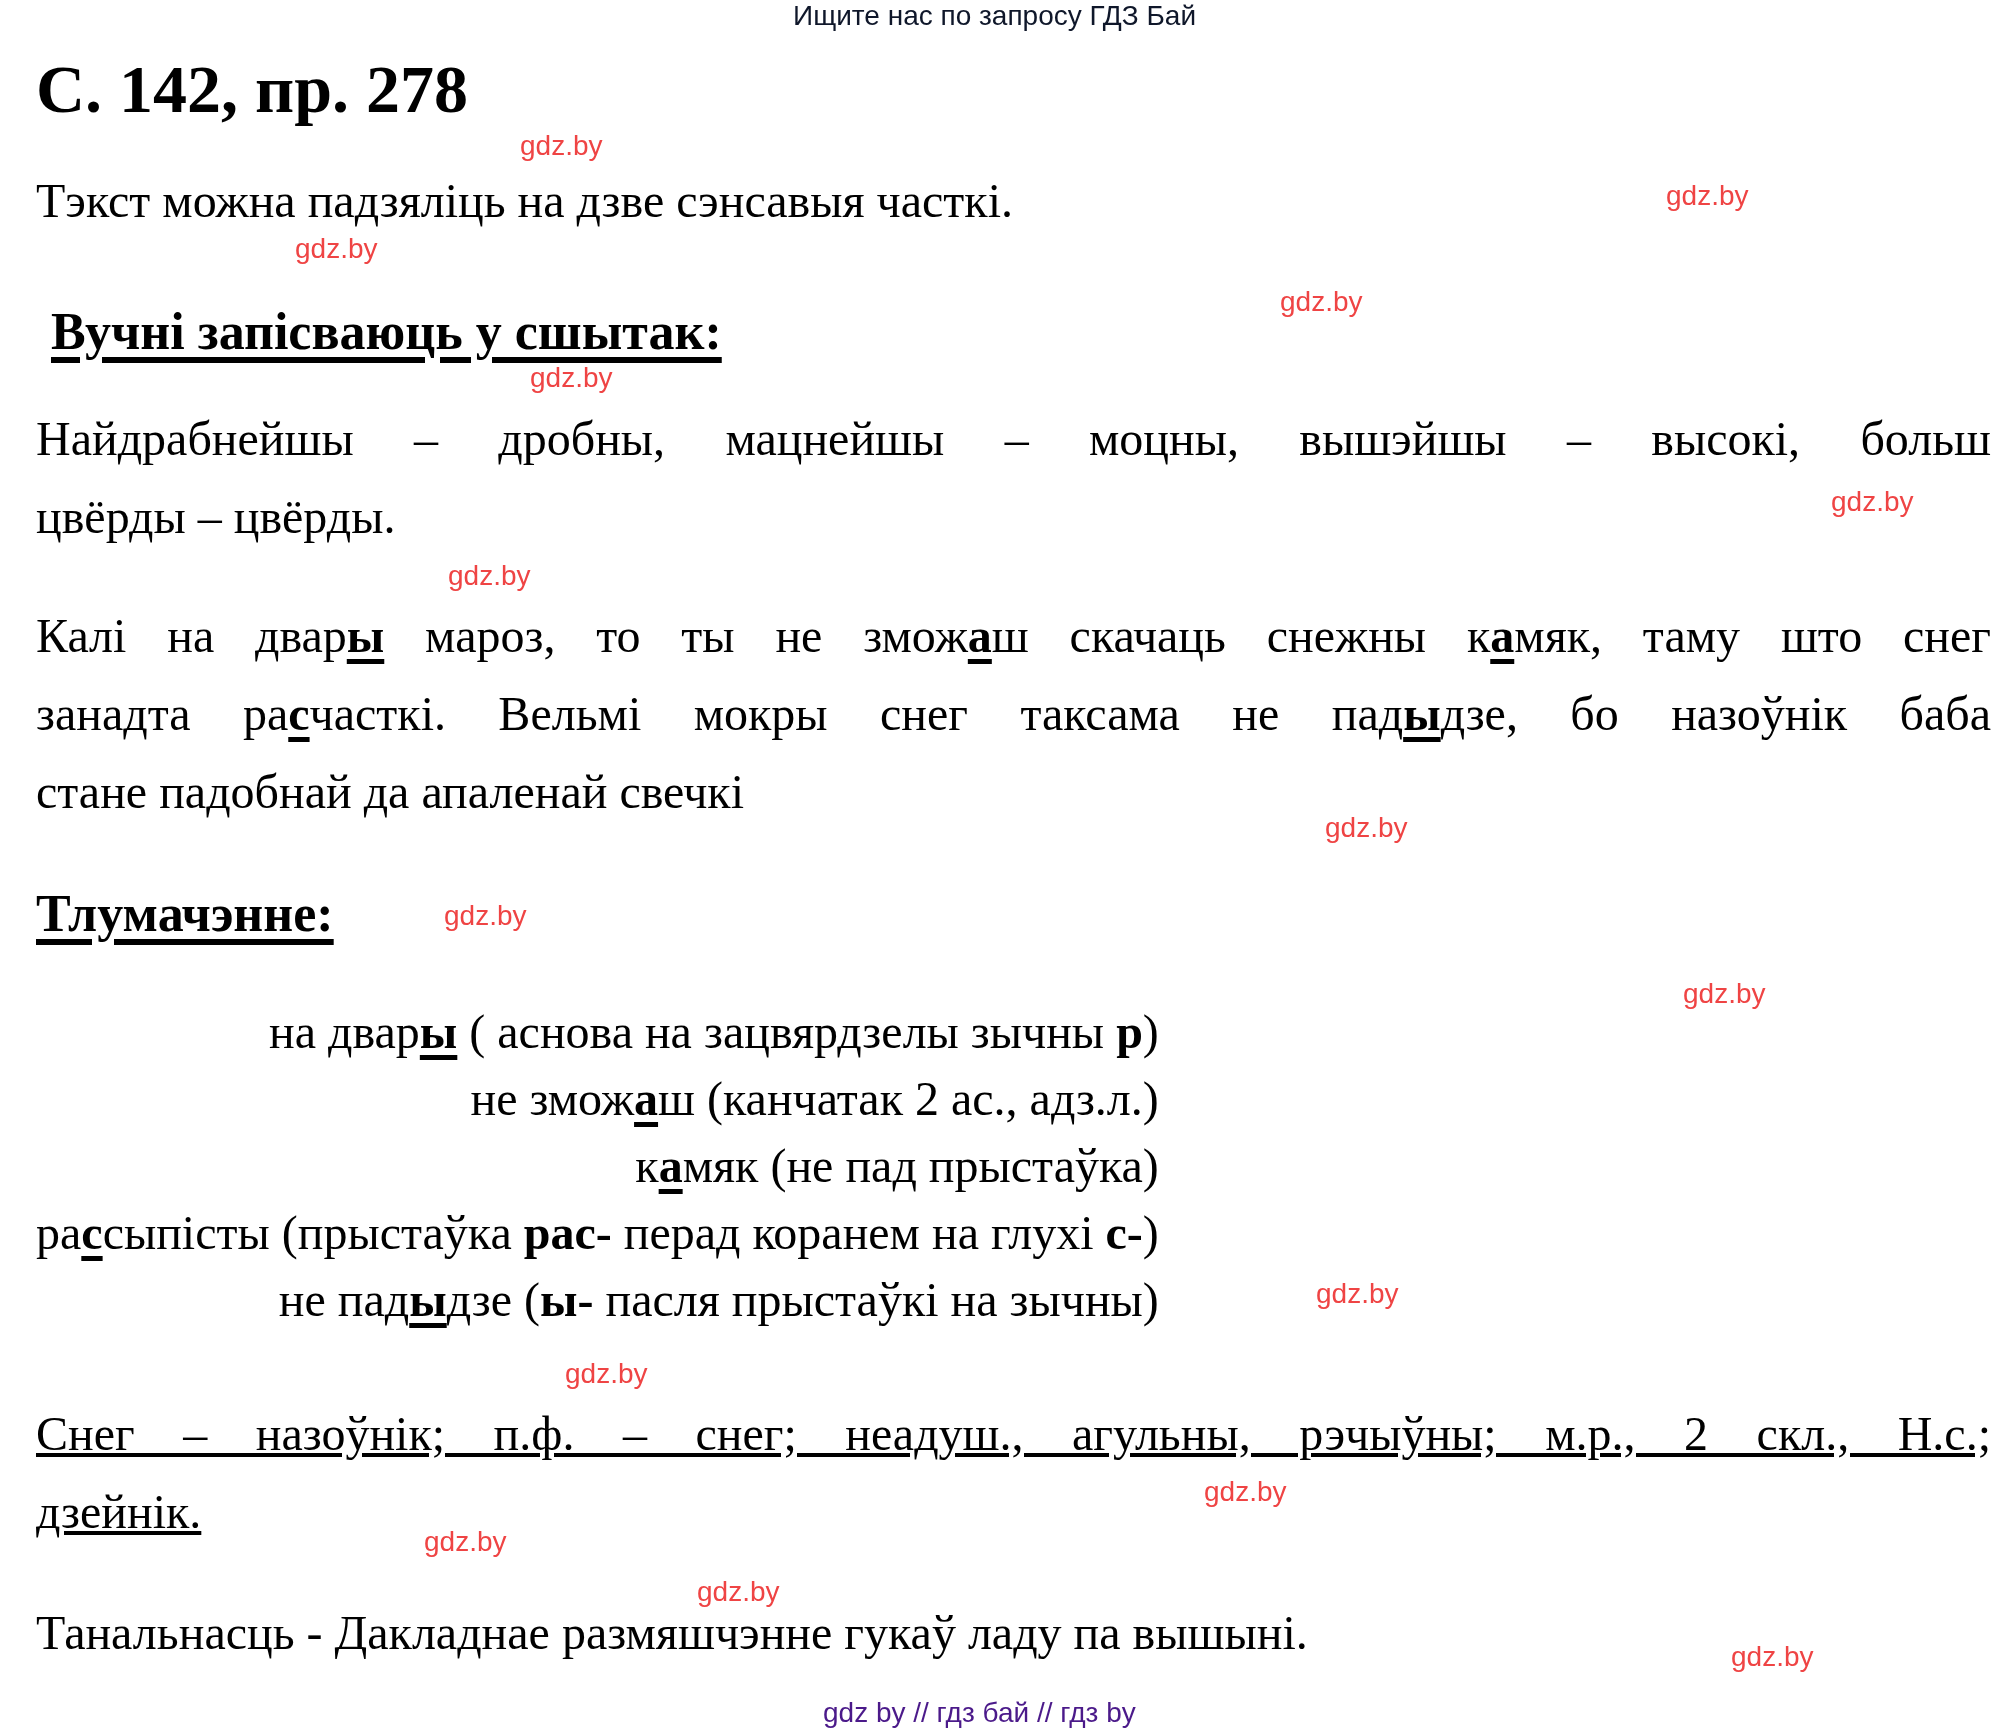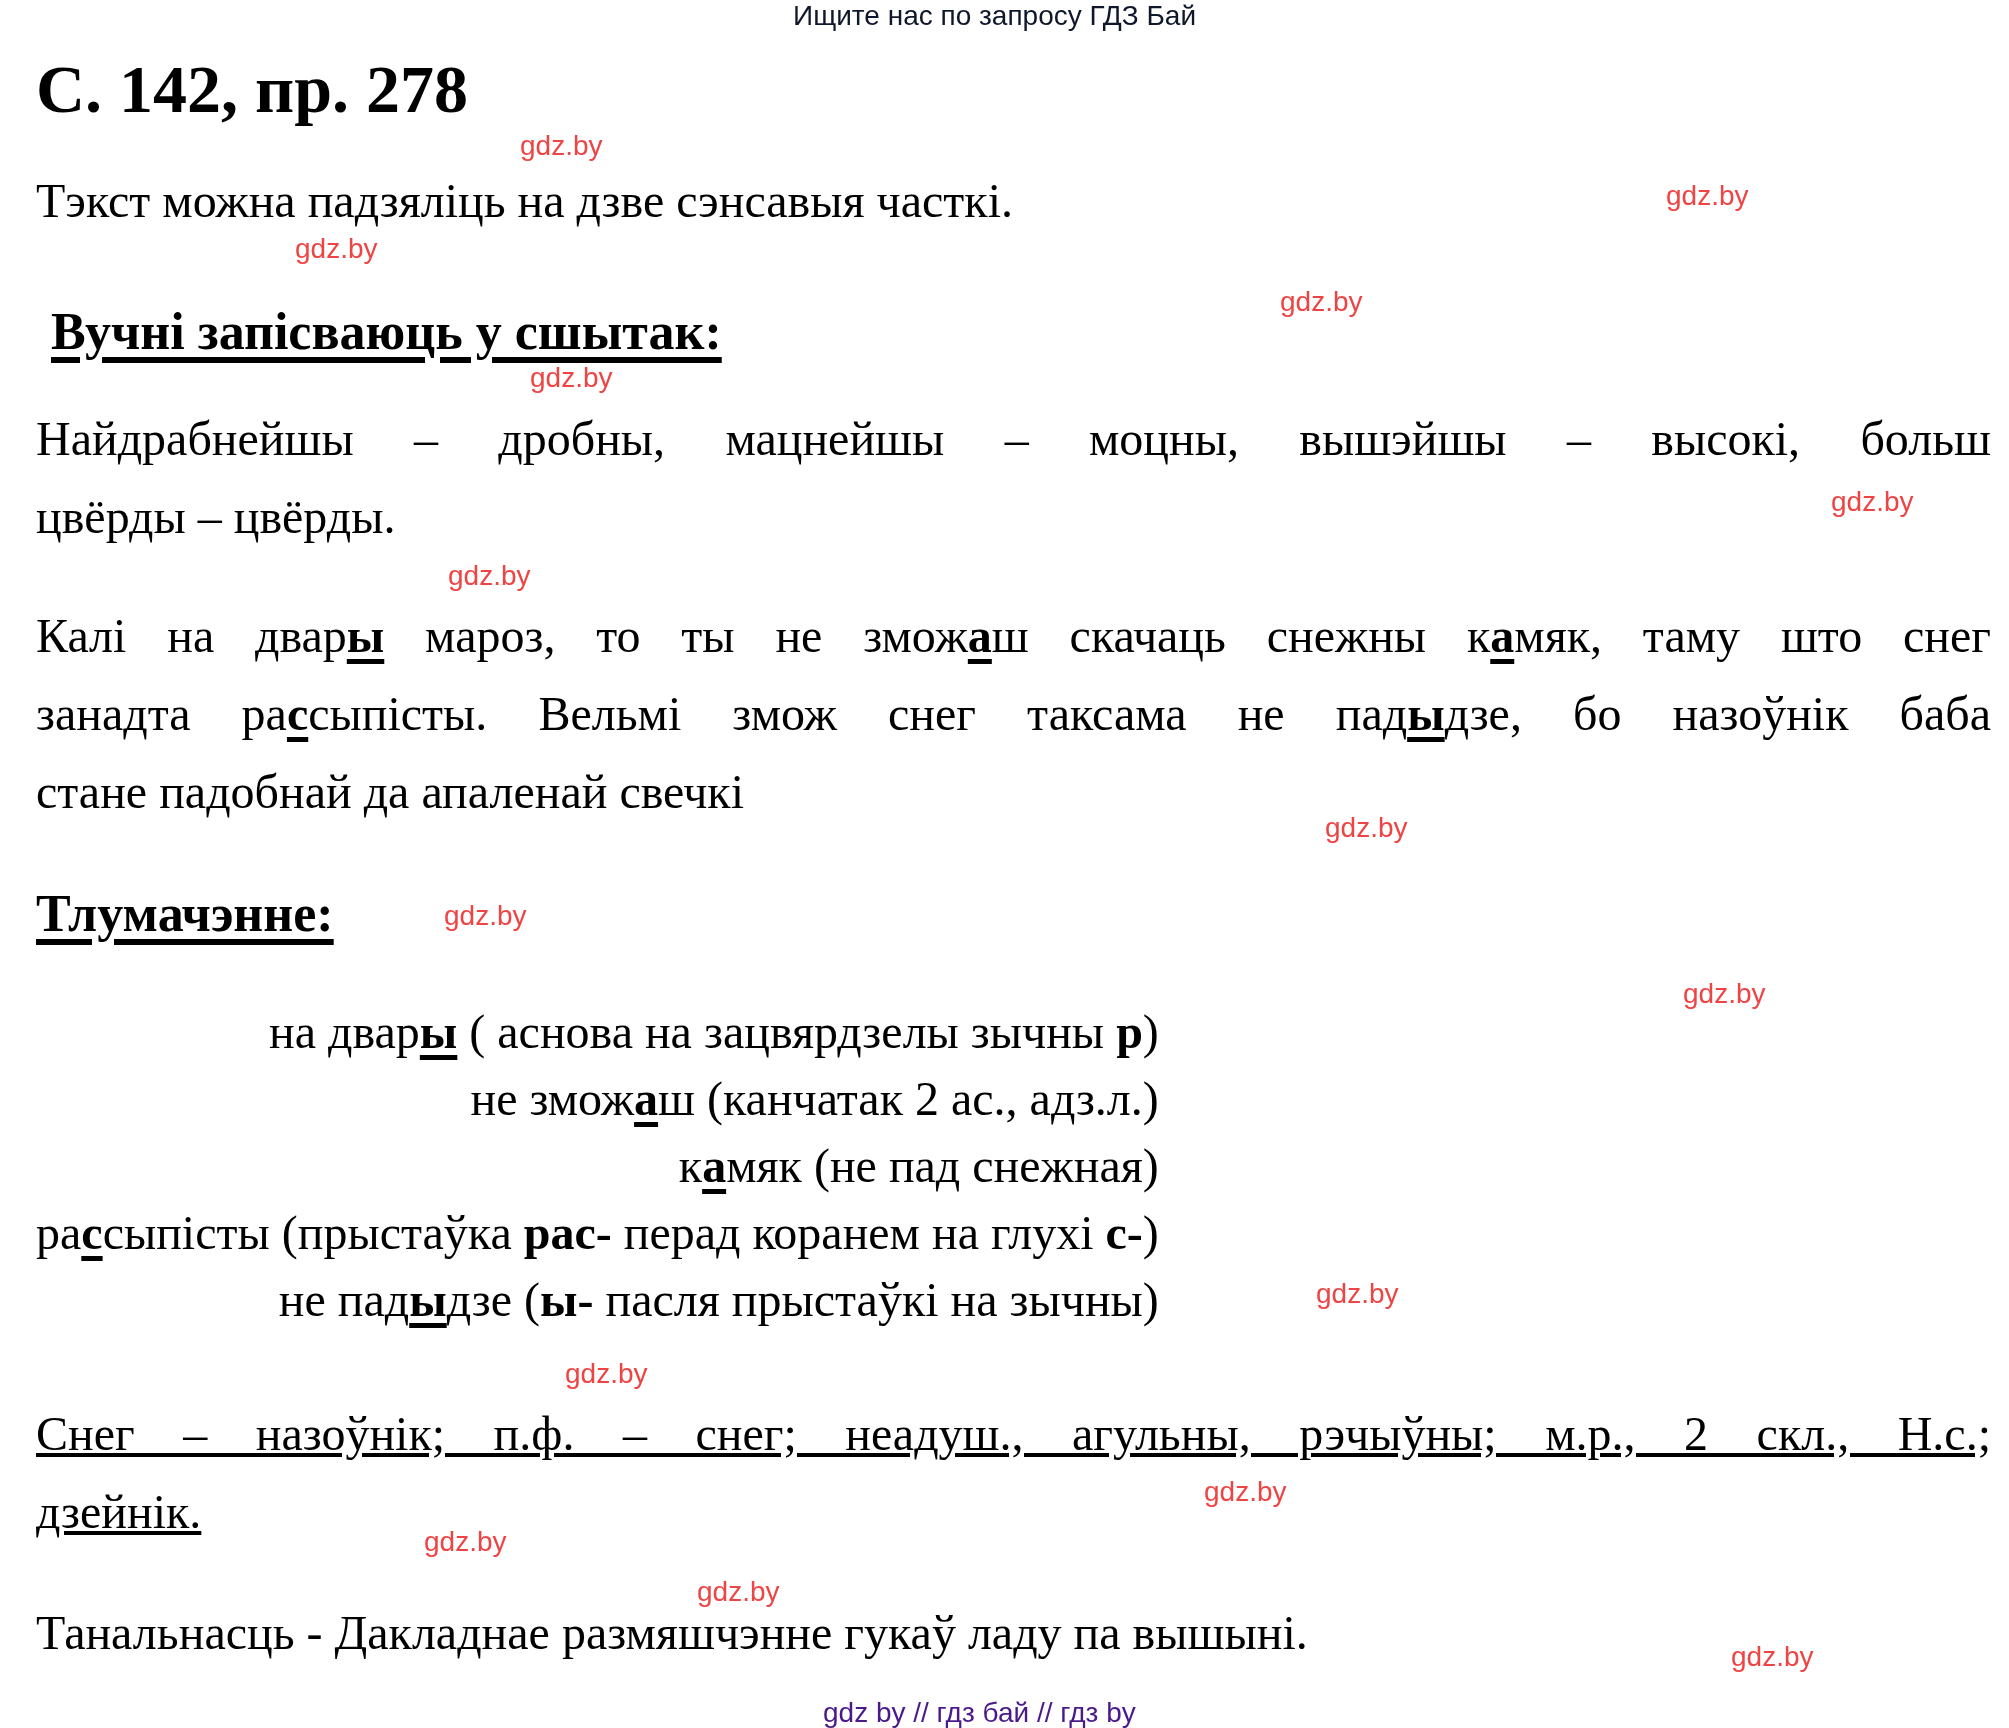--- a/index.html
+++ b/index.html
@@ -49,36 +49,36 @@
 <div class="abs body" style="left:36px; top:400px; width:1955px;">
   <div style="text-align:justify; text-align-last:justify; height:78px;">Найдрабнейшы – дробны, мацнейшы – моцны, вышэйшы – высокі, больш</div>
   <div style="height:78px;">цвёрды – цвёрды.</div>
 </div>
 
 <div class="abs body" style="left:36px; top:597px; width:1955px;">
   <div style="text-align:justify; text-align-last:justify; height:78px;">
     <span>Калі на двар</span><span class="mark">ы</span><span> мароз, то ты не змож</span><span class="mark">а</span><span>ш скачаць снежны к</span><span class="mark">а</span><span>мяк, таму што снег</span>
   </div>
   <div style="text-align:justify; text-align-last:justify; height:78px;">
-    <span>занадта ра</span><span class="mark">с</span><span>сыпісты. Вельмі змож снег таксама не пад</span><span class="mark">ы</span><span>дзе, бо назоўнік баба</span>
+    <span>занадта ра</span><span class="mark">с</span><span>часткі. Вельмі мокры снег таксама не пад</span><span class="mark">ы</span><span>дзе, бо назоўнік баба</span>
   </div>
   <div style="height:78px;">стане падобнай да апаленай свечкі</div>
 </div>
 
 <div class="abs heading" style="left:36px; top:884px;">Тлумачэнне:</div>
 
 <div class="abs body" style="left:36px; top:998px;">
   <div class="line">
     <span>на двар</span><span class="mark">ы</span><span> ( аснова на зацвярдзелы зычны </span><b class="em">р</b><span>)</span>
   </div>
   <div class="line">
     <span>не змож</span><span class="mark">а</span><span>ш (канчатак 2 ас., адз.л.)</span>
   </div>
   <div class="line">
-    <span>к</span><span class="mark">а</span><span>мяк (не пад снежная)</span>
+    <span>к</span><span class="mark">а</span><span>мяк (не пад прыстаўка)</span>
   </div>
   <div class="line">
     <span>ра</span><span class="mark">с</span><span>сыпісты (прыстаўка </span><b class="em">рас-</b><span> перад коранем на глухі </span><b class="em">с-</b><span>)</span>
   </div>
   <div class="line">
     <span>не пад</span><span class="mark">ы</span><span>дзе (</span><b class="em">ы-</b><span> пасля прыстаўкі на зычны)</span>
   </div>
 </div>
 
 <div class="abs body" style="left:36px; top:1395px; width:1955px;text-decoration:underline;">

